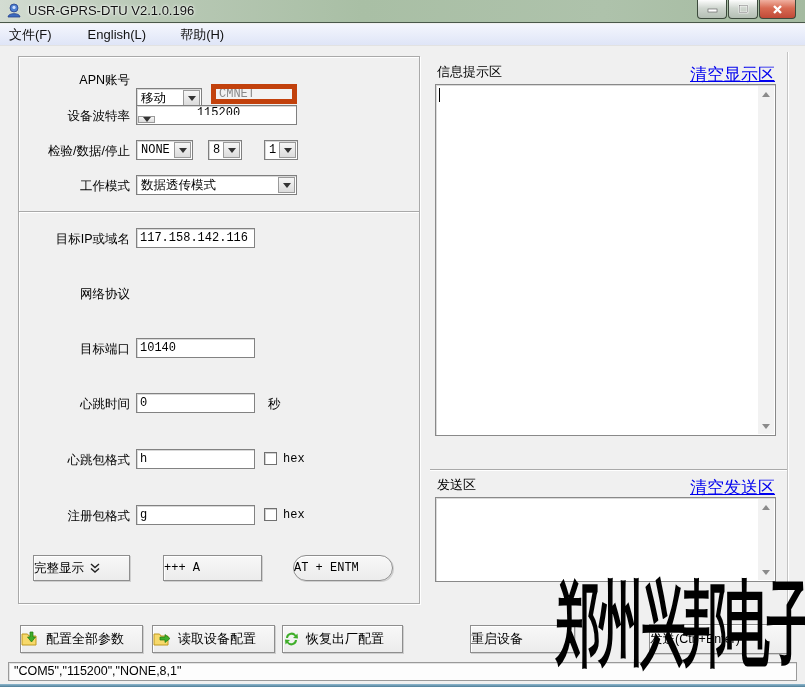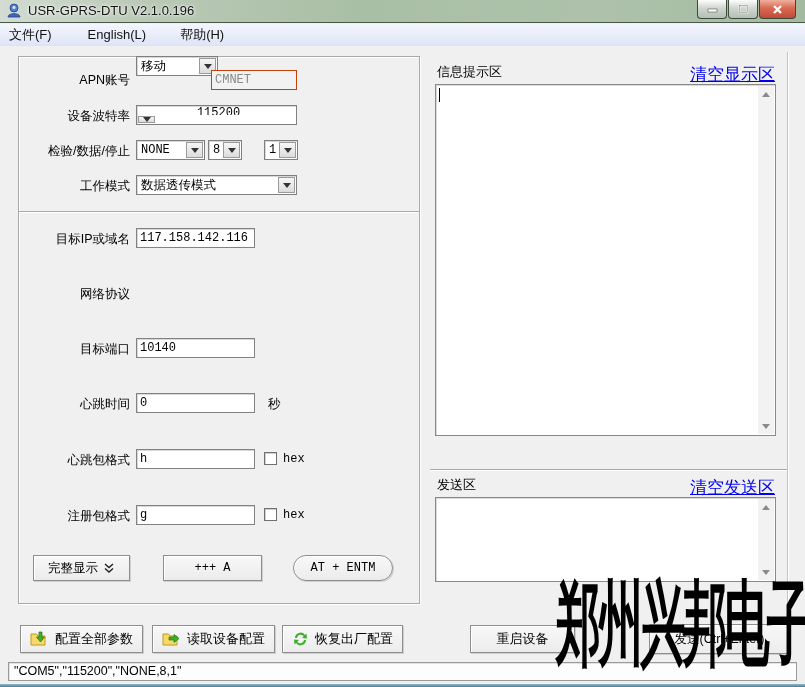--- a/index.html
+++ b/index.html
@@ -30,39 +30,39 @@
   .hdivider { position:absolute; height:2px; border-top:1px solid #a9a9a9; border-bottom:1px solid #fff; }
   .vline-right { position:absolute; left:787px; top:52px; width:2px; height:604px;
     border-left:1px solid #c3c3c3; border-right:1px solid #ffffff; }
 
   .flabel { position:absolute; left:14px; width:116px; text-align:right; font-size:12.5px; color:#000; white-space:nowrap; }
 
   .tinput { position:absolute; height:20px; background:#fff; border:1px solid #828282;
     box-shadow:inset 1px 1px 0 #d8d8d8; font-family:"Liberation Mono","DejaVu Sans Mono",monospace;
     font-size:12px; color:#000; padding:2px 3px 0 3px; }
   input.tinput { padding:0 3px; }
-  .tinput.disabled { background:#f2f2f2; color:#8a8a8a; box-shadow:none; border:1px solid #c2410c; }
+  .tinput.disabled { background:#f2f2f2; color:#8a8a8a; box-shadow:none; border:5px solid #c2410c;margin-top:14px; }
 
   .combo { position:absolute; height:20px; background:#fff; border:1px solid #7f7f7f;
     box-shadow:inset 1px 1px 0 #d8d8d8; display:flex; align-items:center; }
   .combo .cval { flex:1; font-size:12px; padding-left:4px; white-space:nowrap; overflow:hidden;
     font-family:"Liberation Mono","DejaVu Sans Mono",monospace; }
   .combo .cval.cjk { font-family:"Liberation Sans","DejaVu Sans",sans-serif; font-size:12.5px; }
   .combo .arrowbox { width:17px; align-self:stretch; margin:1px; background:linear-gradient(#f6f6f6,#dcdcdc);
     border:1px solid #9a9a9a; display:flex; align-items:center; justify-content:center; }
   .tri-down { width:0; height:0; border-left:4px solid transparent; border-right:4px solid transparent;
     border-top:5px solid #333; }
 
   .checkbox { position:absolute; width:13px; height:13px; background:#fff; border:1px solid #707070;
     box-shadow:inset 1px 1px 0 #cfcfcf; }
   .hex-label { position:absolute; font-size:12px; font-family:"Liberation Mono","DejaVu Sans Mono",monospace; }
 
   .btn { position:absolute; background:linear-gradient(#f8f8f8,#ececec);
     border:1px solid #8e8e8e; box-shadow:inset 1px 1px 0 #ffffff, 1px 1px 0 #cfcfcf;
-    font-size:12.5px; color:#000; display:flex; align-items:center; justify-content:center;
+    font-size:12.5px; color:#000; display:flex; align-items:center; justify-content:flex-start;
     font-family:"Liberation Sans","DejaVu Sans",sans-serif; white-space:nowrap; }
   .btn.mono { font-family:"Liberation Mono","DejaVu Sans Mono",monospace; font-size:12px; }
   .btn .bicon { margin-right:6px; display:inline-flex; }
 
   .group-title { position:absolute; font-size:13px; color:#000; }
   .clear-link { position:absolute; font-size:17px; color:#0000ee; text-decoration:underline; }
 
   .textarea { position:absolute; background:#fff; border:1px solid #898989;
     box-shadow:inset 1px 1px 0 #dadada; }
   .vscroll { position:absolute; right:1px; top:1px; bottom:1px; width:16px; background:#f2f2f2; }
@@ -119,38 +119,38 @@
   <div class="menubar">
     <div class="menu-item">文件(F)</div>
     <div class="menu-item" style="margin-left:18px">English(L)</div>
     <div class="menu-item" style="margin-left:16px">帮助(H)</div>
   </div>
 
   <div class="panel-left"></div>
   <div class="hdivider" style="left:19px; top:211px; width:400px;"></div>
 
   <div class="flabel" style="top:72px">APN账号</div>
-  <div class="combo" style="left:136px; top:56px; width:82px;align-items:flex-end;">
+  <div class="combo" style="left:136px; top:88px; width:66px;align-items:flex-end;">
     <span class="cval cjk">移动</span>
     <span class="arrowbox">
         <span class="tri-down"></span>
       </span>
   </div>
   <input class="tinput disabled" style="left: 211px; top: 70px; width: 86px;" readonly="" value="CMNET">
 
   <div class="flabel" style="top:108px">设备波特率</div>
   <div class="combo" style="left:136px; top:105px; width:161px;flex-direction:column;">
     <span class="cval">115200</span>
     <span class="arrowbox">
         <span class="tri-down"></span>
       </span>
   </div>
 
   <div class="flabel" style="top:143px">检验/数据/停止</div>
-  <div class="combo" style="left:136px; top:140px; width:69px;">
+  <div class="combo" style="left:136px; top:140px; width:57px;">
     <span class="cval">NONE</span>
     <span class="arrowbox">
         <span class="tri-down"></span>
       </span>
   </div>
   <div class="combo" style="left:208px; top:140px; width:34px;">
     <span class="cval">8</span>
     <span class="arrowbox">
         <span class="tri-down"></span>
       </span>

